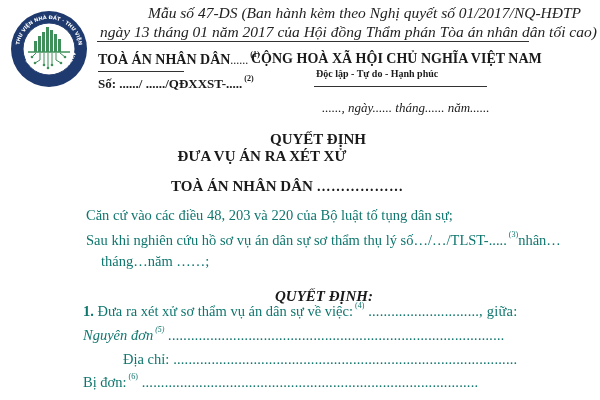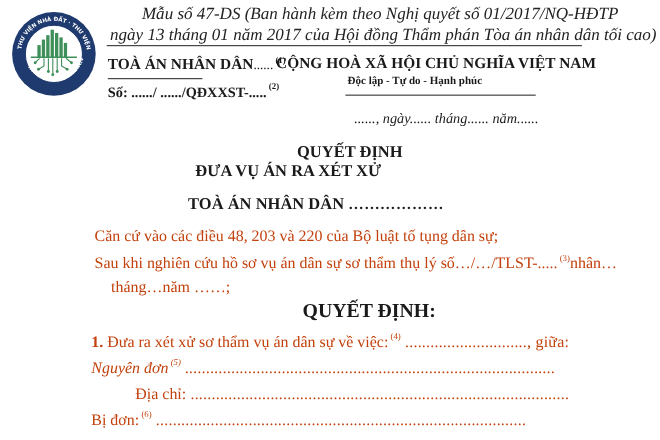--- a/index.html
+++ b/index.html
@@ -10,21 +10,21 @@
     color: #1a1a1a;
     position: relative;
   }
   .abs { position: absolute; white-space: nowrap; }
 
   
   .form-note {
     font-style: italic; font-size: 15.5px; line-height: 20px;
     color: #222;
   }
-  .note-line1 { left: 129px; top: 3px; }
+  .note-line1 { left: 148px; top: 3px; }
   .note-line2 { left: 100px; top: 22px; }
   .note-rule {
     left: 97px; top: 41px; width: 432px; height: 0;
     border-top: 1.4px solid #333;
   }
 
   
   .logo { left: 10px; top: 10px; width: 78px; height: 78px; }
 
   
@@ -40,26 +40,26 @@
   .motto-rule { left: 314px; top: 86px; width: 173px; border-top: 1.2px solid #333; }
 
   .place-date { left: 322px; top: 100px; font-style: italic; font-size: 13px; }
 
   
   .title1 { left: 0; width: 600px; text-align: center; top: 131px; font-weight: bold; font-size: 15px; padding-left: 36px; box-sizing: border-box; }
   .title2 { left: 0; width: 488px; text-align: center; top: 148px; font-weight: bold; font-size: 15px; padding-left: 36px; box-sizing: border-box; }
   .court-title { left: 171px; top: 178px; font-weight: bold; font-size: 15px; }
   .court-title .dots { font-weight: bold; font-size: 14px; letter-spacing: 0.5px; }
 
-  .body-text { font-size: 14.5px; color: #c2410c; }
+  .body-text { font-size: 14.5px; color: #0f766e; }
   .p1 { left: 86px; top: 207px; }
   .p2 { left: 86px; top: 232px; }
   .p2b { left: 53px; top: 253px; margin-left: 48px; }
 
-  .decide { left: 275px; top: 272px; font-weight: bold; font-size: 18px; }
+  .decide { left: 275px; top: 288px; font-weight: bold; font-size: 15px; font-style: italic; }
   .item1 { left: 83px; top: 303px; }
   .item1 b { font-weight: bold; }
   .plaintiff { left: 83px; top: 327px; font-style: italic; }
   .address { left: 83px; top: 351px; margin-left: 40px; }
   .defendant { left: 83px; top: 374px; }
   .dotfill { letter-spacing: 0.2px; }
 </style>
 </head>
 <body>
 

